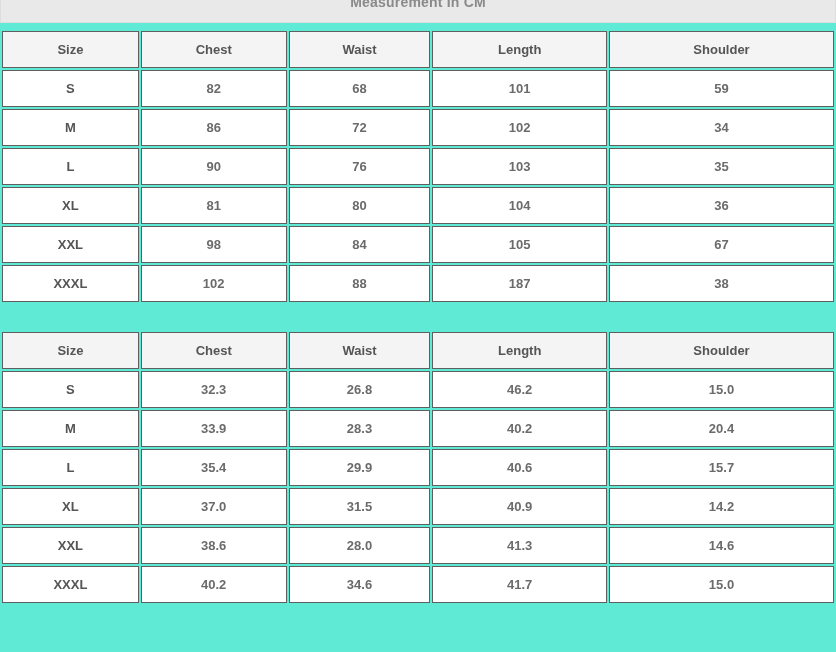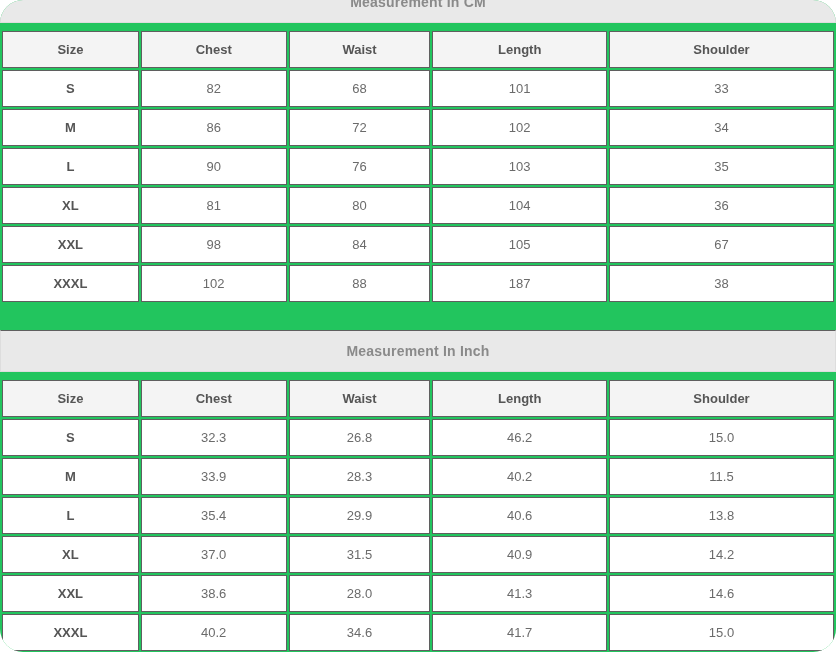--- a/index.html
+++ b/index.html
@@ -5,23 +5,22 @@
   html, body {
     margin: 0;
     padding: 0;
     background: #ffffff;
     font-family: "Liberation Sans", sans-serif;
   }
   .page {
     width: 836px;
     height: 652px;
     overflow: hidden;
-    background: #22c55e;
+    background: #5eead4;
     position: relative;
-    border-radius: 23px;
   }
   .table-section { width: 836px; }
   .section-cm { margin-top: -19px; }   
   .section-inch { margin-top: 26px; }
 
   .table-title {
     height: 40px;
     background: #e9e9e9;
     border: 1px solid #dddddd;
     border-top-color: #5f5f5f;
@@ -52,21 +51,21 @@
     overflow: hidden;
   }
   table.size-table th {
     background: #f4f4f4;
     color: #555555;
     font-weight: bold;
   }
   table.size-table td {
     background: #ffffff;
     color: #6b6b6b;
-    font-weight: normal;
+    font-weight: bold;
   }
   table.size-table td.size-cell {
     font-weight: bold;
     color: #555555;
   }
 </style>
 </head>
 <body>
 
 <div class="page">
@@ -89,21 +88,21 @@
             <th>Length</th>
             <th>Shoulder</th>
           </tr>
         </thead>
       <tbody>
           <tr>
             <td class="size-cell">S</td>
             <td>82</td>
             <td>68</td>
             <td>101</td>
-            <td>33</td>
+            <td>59</td>
           </tr>
           <tr>
             <td class="size-cell">M</td>
             <td>86</td>
             <td>72</td>
             <td>102</td>
             <td>34</td>
           </tr>
           <tr>
             <td class="size-cell">L</td>
@@ -131,21 +130,20 @@
             <td>102</td>
             <td>88</td>
             <td>187</td>
             <td>38</td>
           </tr>
         </tbody>
     </table>
   </section>
 
   <section class="table-section section-inch">
-    <div class="table-title">Measurement In Inch</div>
     <table class="size-table">
       <colgroup>
         <col style="width:16.6%">
         <col style="width:17.7%">
         <col style="width:17.2%">
         <col style="width:21.2%">
         <col style="width:27.3%">
       </colgroup>
       <thead>
           <tr>
@@ -162,28 +160,28 @@
             <td>32.3</td>
             <td>26.8</td>
             <td>46.2</td>
             <td>15.0</td>
           </tr>
           <tr>
             <td class="size-cell">M</td>
             <td>33.9</td>
             <td>28.3</td>
             <td>40.2</td>
-            <td>11.5</td>
+            <td>20.4</td>
           </tr>
           <tr>
             <td class="size-cell">L</td>
             <td>35.4</td>
             <td>29.9</td>
             <td>40.6</td>
-            <td>13.8</td>
+            <td>15.7</td>
           </tr>
           <tr>
             <td class="size-cell">XL</td>
             <td>37.0</td>
             <td>31.5</td>
             <td>40.9</td>
             <td>14.2</td>
           </tr>
           <tr>
             <td class="size-cell">XXL</td>

